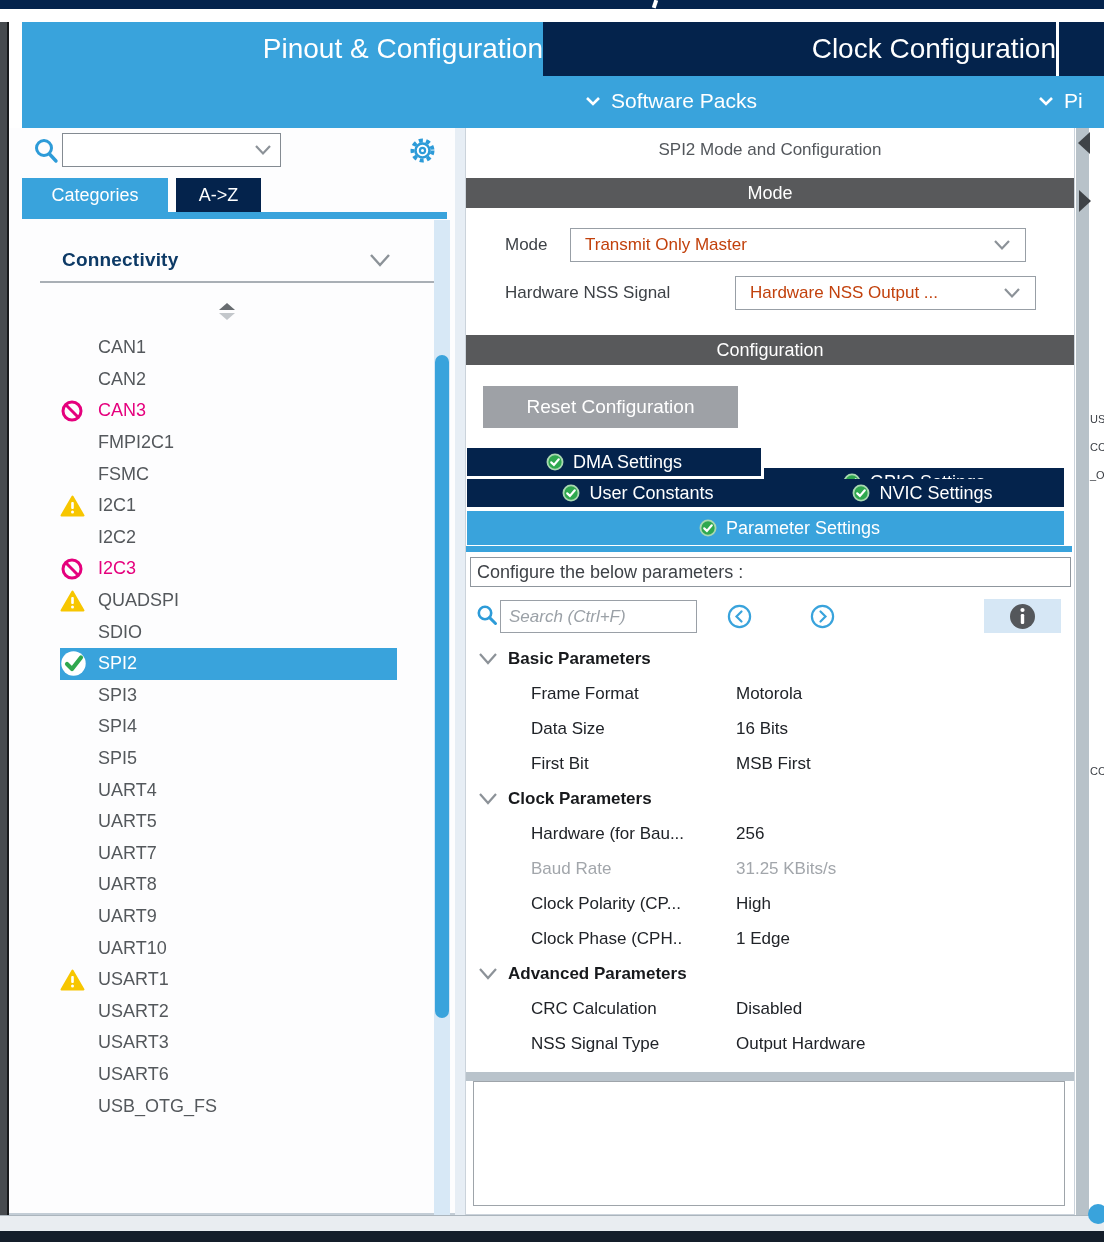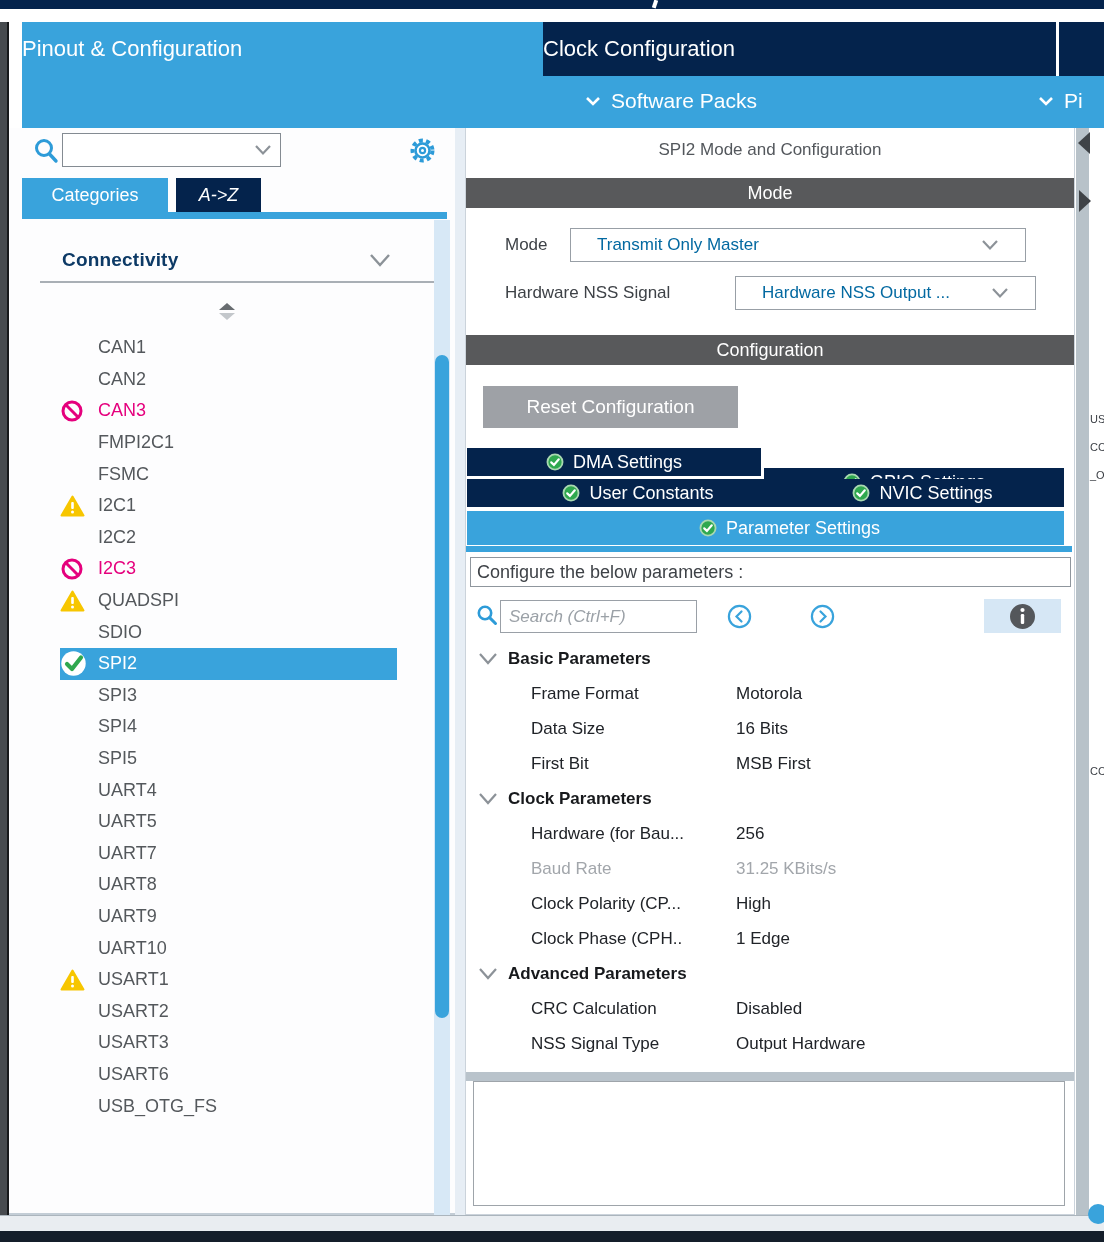--- a/index.html
+++ b/index.html
@@ -3,42 +3,42 @@
 <meta charset="utf-8">
 <style>
   html,body{margin:0;padding:0;background:#fff;}
   body{font-family:"Liberation Sans", sans-serif; -webkit-font-smoothing:antialiased;}
   #stage{position:relative;width:1104px;height:1242px;overflow:hidden;background:#fff;}
   .abs{position:absolute;box-sizing:border-box;}
 
   
   .topbar{left:0;top:0;width:1104px;height:9px;background:#04234C;}
   .titleglyph{left:653px;top:0;width:4px;height:8px;background:#fff;transform:rotate(18deg);}
-  .tab{height:54px;display:flex;align-items:center;justify-content:flex-start;color:#fff;font-size:22px;}
+  .tab{height:54px;display:flex;align-items:center;justify-content:flex-end;color:#fff;font-size:28px;}
   .tab.active{background:#39A3DC;}
   .tab.inactive{background:#04234C;}
   .tabsep{left:1056px;top:22px;width:3px;height:54px;background:#fff;}
   .bluebar{left:22px;top:76px;width:1082px;height:52px;background:#39A3DC;}
   .bluebar-item{display:flex;align-items:center;gap:10px;color:#fff;font-size:21px;}
   .chev-w{width:16px;height:16px;}
 
   
   .leftedge{left:0;top:22px;width:9px;height:1208px;background:#474B4F;border-right:2px solid #17191B;}
   .bottomlight{left:0;top:1215px;width:1104px;height:16px;background:#E9EDF1;border-top:1px solid #ABB5BD;}
   .bottomdark{left:0;top:1231px;width:1104px;height:11px;background:#141E2A;}
   .corner-dot{left:1088px;top:1204px;width:20px;height:20px;border-radius:50%;background:#39A3DC;}
 
   
   .sidebar{left:9px;top:128px;width:446px;height:1087px;background:#FDFDFE;border-bottom:2px solid #C3CDD6;}
   .searchbox{left:62px;top:133px;width:219px;height:34px;background:#fff;border:1px solid #848B92;display:flex;align-items:center;justify-content:flex-end;padding-right:8px;}
   .sicon{left:33px;top:138px;width:26px;height:26px;}
   .gear{left:409px;top:137px;width:27px;height:27px;}
   .sidetab{height:34px;display:flex;align-items:center;justify-content:center;color:#fff;font-size:18px;}
   .sidetab.cat{left:22px;top:178px;width:146px;background:#39A3DC;}
-  .sidetab.az{left:176px;top:178px;width:85px;background:#04234C;font-style:italic;}
+  .sidetab.az{left:176px;top:178px;width:85px;background:#04234C;}
   .sidetab-underline{left:22px;top:212px;width:425px;height:7px;background:#39A3DC;}
   .conn-title{left:62px;top:249px;font-size:19px;font-weight:700;color:#0D3A66;letter-spacing:.2px;}
   .conn-chev{left:368px;top:250px;width:24px;height:20px;}
   .conn-line{left:40px;top:281px;width:405px;height:2px;background:#A9AFB5;}
   .sort-icon{left:219px;top:303px;width:16px;height:18px;}
   .tri-up{width:0;height:0;border-left:8px solid transparent;border-right:8px solid transparent;border-bottom:7px solid #686C70;}
   .tri-dn{width:0;height:0;border-left:8px solid transparent;border-right:8px solid transparent;border-top:7px solid #C3C7CB;margin-top:3px;}
 
   #peripheral-list{left:60px;top:332px;width:337px;}
   .list-row{height:31.6px;display:flex;align-items:center;}
@@ -55,21 +55,21 @@
   
   .panelgap{left:455px;top:128px;width:10px;height:1087px;background:#E7EEF5;}
 
   
   .mainpanel{left:465px;top:128px;width:610px;height:1087px;background:#fff;border:1px solid #CBD3DB;border-top:none;}
   .main-title{left:465px;top:140px;width:610px;text-align:center;font-size:17px;color:#53575C;}
   .graybar{height:30px;background:#58595B;color:#fff;font-size:18px;display:flex;align-items:center;justify-content:center;}
   .modebar{left:466px;top:178px;width:608px;}
   .cfgbar{left:466px;top:335px;width:608px;}
   .fieldlabel{font-size:17px;color:#3E4247;}
-  .dropdown{background:#fff;border:1px solid #989FA6;display:flex;align-items:center;font-size:17px;color:#0369a1;padding:0 26px;justify-content:space-between;}
+  .dropdown{background:#fff;border:1px solid #989FA6;display:flex;align-items:center;font-size:17px;color:#c2410c;padding:0 14px;justify-content:space-between;}
   .dd-chev{width:18px;height:12px;flex:0 0 18px;}
 
   .resetbtn{left:483px;top:386px;width:255px;height:42px;background:#9EA1A6;color:#fff;font-size:19px;display:flex;align-items:center;justify-content:center;}
 
   .cfgtab{background:#04234C;color:#fff;font-size:18px;display:flex;align-items:center;justify-content:center;gap:9px;}
   .cfgtab .badge{width:18px;height:18px;}
   .cfgtab.blue{background:#39A3DC;}
   .tab-underline{left:466px;top:546px;width:606px;height:6px;background:#39A3DC;}
 
   .hintbox{left:470px;top:557px;width:601px;height:30px;background:#fff;border:1px solid #8F969D;display:flex;align-items:center;padding-left:6px;font-size:18px;color:#3E4247;}

